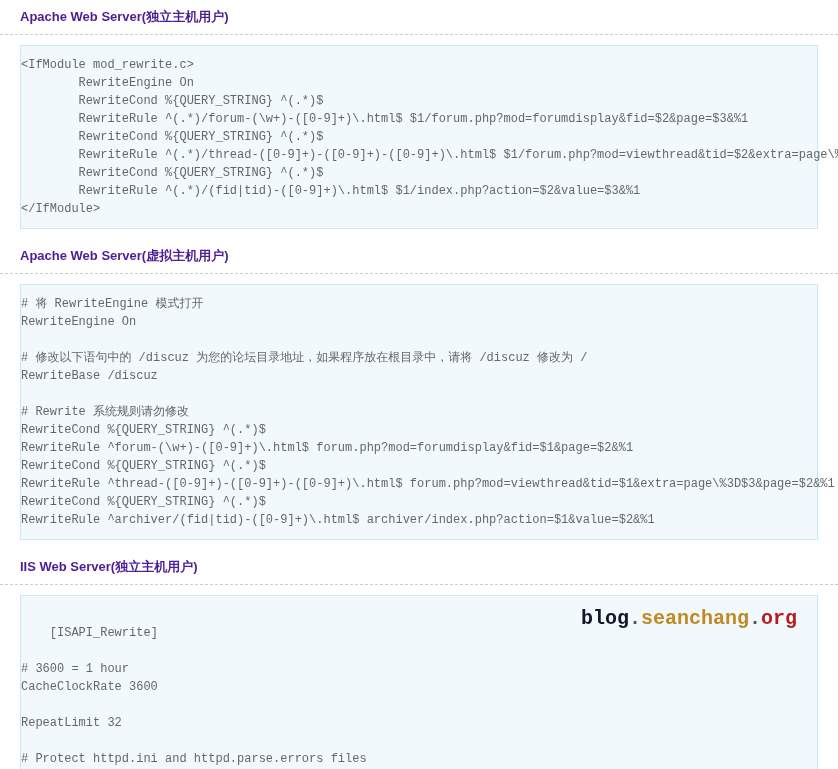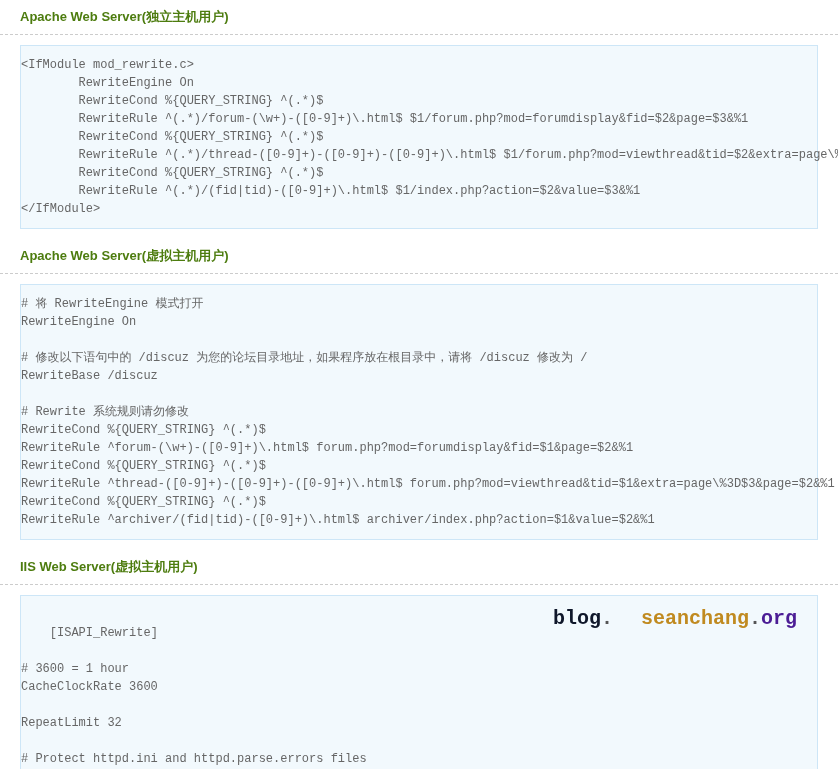--- a/index.html
+++ b/index.html
@@ -7,21 +7,21 @@
       padding: 0;
       font-family: Tahoma, Verdana, Arial, sans-serif;
       font-size: 12px;
       background: #ffffff;
       color: #444;
       width: 838px;
     }
     .section-header {
       font-weight: bold;
       font-size: 13px;
-      color: #4d7c0f;
+      color: #4c1d95;
       padding: 8px 20px 8px 20px;
       border-bottom: 1px dashed #ccc;
       margin-bottom: 0;
     }
     .code-block {
       background: #f2f9fd;
       border: 1px solid #cde6f7;
       margin: 10px 20px 10px 20px;
       padding: 10px 0;
       font-family: "Courier New", Courier, monospace;
@@ -35,23 +35,23 @@
       position: absolute;
       right: 20px;
       top: 8px;
       font-family: "Courier New", monospace;
       font-size: 20px;
       font-weight: bold;
       pointer-events: none;
     }
     .wm-blog { color: #0f172a; }
     .wm-dot1 { color: #555; }
-    .wm-sean { color: #c08a20; margin-left: 28px; }
+    .wm-sean { color: #c08a20; }
     .wm-dot2 { color: #555; }
-    .wm-org { color: #4c1d95; }
+    .wm-org { color: #b91c1c; }
   </style>
 </head>
 <body>
 
 <div>
   <div class="section-header">Apache Web Server(独立主机用户)</div>
   <div class="code-block">&lt;IfModule mod_rewrite.c&gt;
         RewriteEngine On
         RewriteCond %{QUERY_STRING} ^(.*)$
         RewriteRule ^(.*)/forum-(\w+)-([0-9]+)\.html$ $1/forum.php?mod=forumdisplay&amp;fid=$2&amp;page=$3&amp;%1
@@ -73,21 +73,21 @@
 # Rewrite 系统规则请勿修改
 RewriteCond %{QUERY_STRING} ^(.*)$
 RewriteRule ^forum-(\w+)-([0-9]+)\.html$ forum.php?mod=forumdisplay&amp;fid=$1&amp;page=$2&amp;%1
 RewriteCond %{QUERY_STRING} ^(.*)$
 RewriteRule ^thread-([0-9]+)-([0-9]+)-([0-9]+)\.html$ forum.php?mod=viewthread&amp;tid=$1&amp;extra=page\%3D$3&amp;page=$2&amp;%1
 RewriteCond %{QUERY_STRING} ^(.*)$
 RewriteRule ^archiver/(fid|tid)-([0-9]+)\.html$ archiver/index.php?action=$1&amp;value=$2&amp;%1</div>
 </div>
 
 <div>
-  <div class="section-header">IIS Web Server(虚拟主机用户)</div>
+  <div class="section-header">IIS Web Server(独立主机用户)</div>
   <div class="code-block">
     <span>[ISAPI_Rewrite]
 
 # 3600 = 1 hour
 CacheClockRate 3600
 
 RepeatLimit 32
 
 # Protect httpd.ini and httpd.parse.errors files
 # from accessing through HTTP

